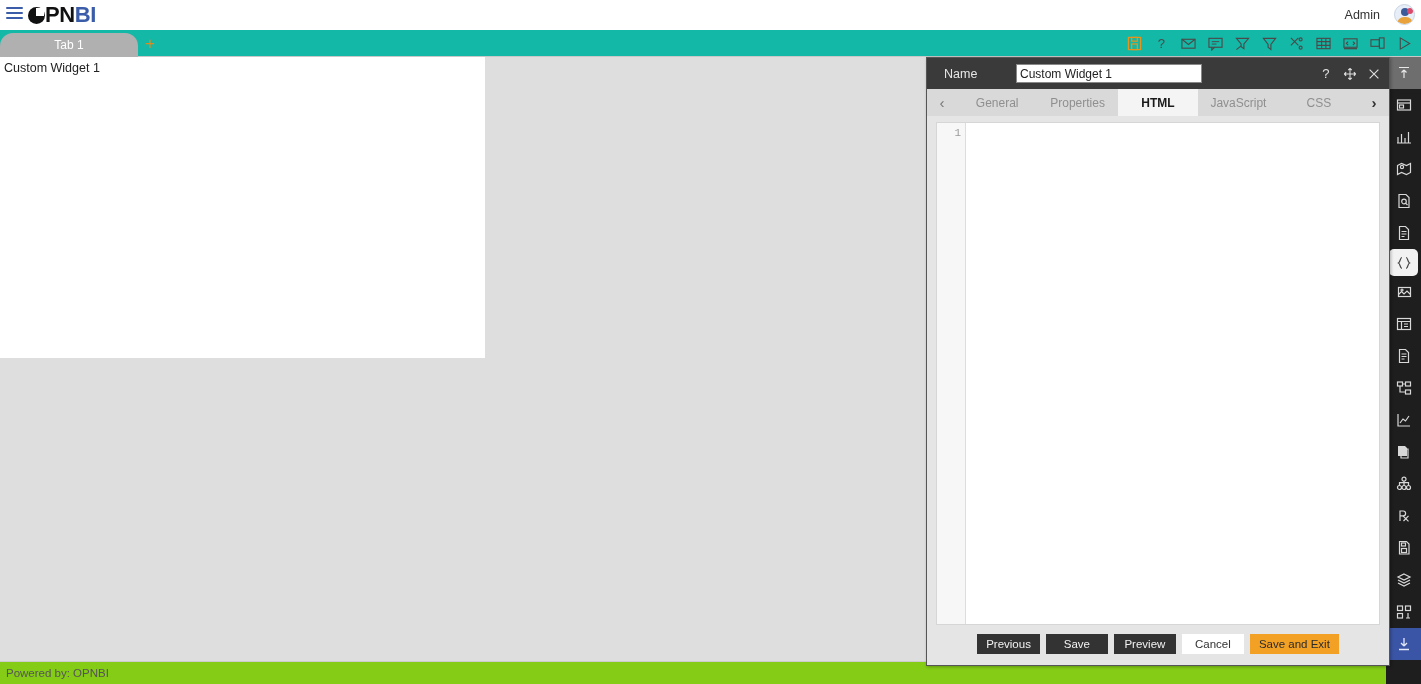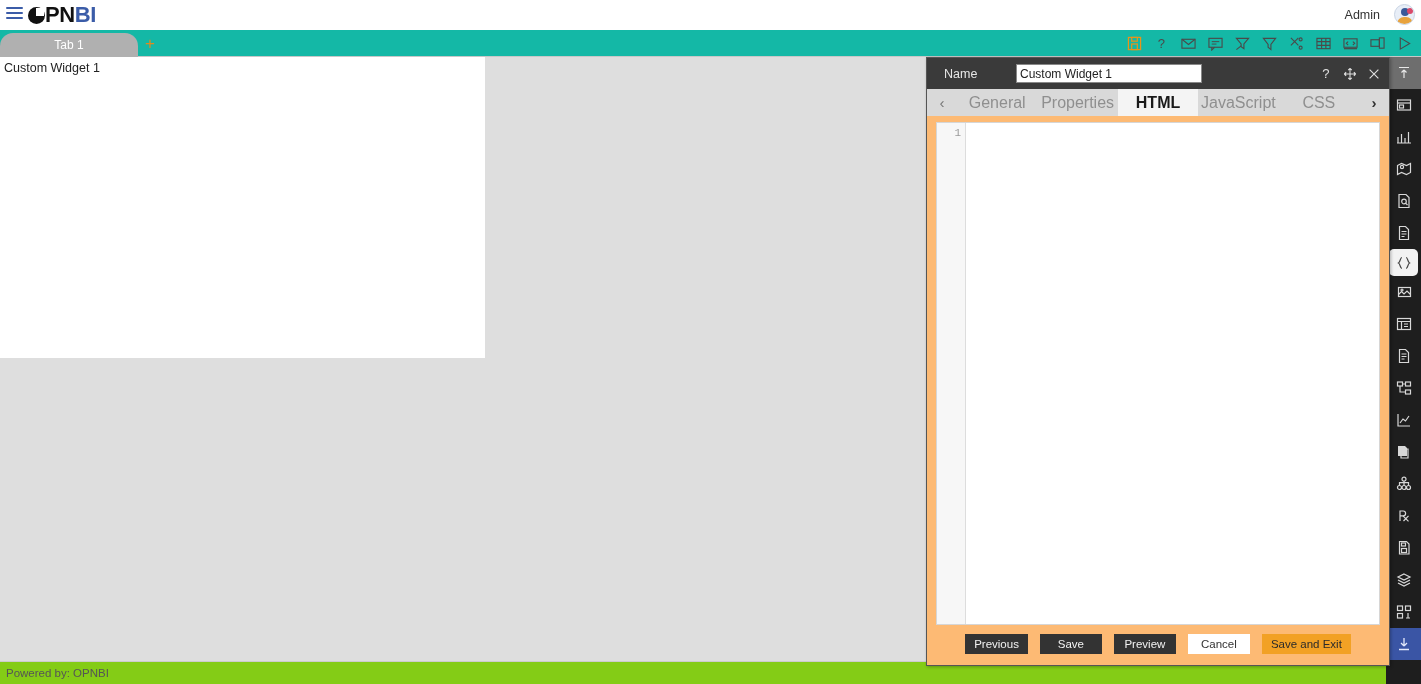--- a/index.html
+++ b/index.html
@@ -176,21 +176,21 @@
     border-radius: 5px;
     width: 29px; height: 27px;
   }
   .rail-ico.sel-blue { background: #3a55a5; color: #dfe6f7; }
   .rail-ico svg { display: block; }
 
   
   .panel {
     position: absolute; left: 926px; top: 57px;
     width: 464px; height: 609px;
-    background: #fdba74;
+    background: #e5e5e5;
     border: 1px solid #555;
     box-shadow: 1px 1px 3px rgba(0,0,0,0.28);
   }
   .panel-header {
     position: absolute; left: 0; top: 0;
     width: 462px; height: 31px;
     background: #3a3a3a;
     display: flex; align-items: center;
   }
   .panel-header .name-label {
@@ -225,21 +225,21 @@
   .tab-arrow {
     width: 30px;
     display: flex; align-items: center; justify-content: center;
     color: #777; cursor: pointer;
     font-size: 15px;
   }
   .tab-arrow.right { color: #333; font-weight: bold; margin-left: auto; }
   .ptab {
     flex: 1 1 0;
     display: flex; align-items: center; justify-content: center;
-    font-size: 16px; color: #8f8f8f;
+    font-size: 12px; color: #8f8f8f;
     cursor: pointer;
   }
   .ptab.active {
     background: #f4f4f4; color: #1a1a1a; font-weight: bold;
   }
 
   .editor-wrap {
     position: absolute; left: 9px; top: 64px;
     width: 444px; height: 503px;
     background: #ffffff;
@@ -266,21 +266,21 @@
     line-height: 15px;
     white-space: pre;
     outline: none;
     overflow: auto;
   }
 
   .panel-footer {
     position: absolute; left: 0; bottom: 8px;
     width: 462px; height: 26px;
     display: flex; align-items: center; justify-content: center;
-    gap: 12px;
+    gap: 6px;
   }
   .btn {
     height: 20px; min-width: 62px;
     font-size: 11.5px;
     font-family: "Liberation Sans", sans-serif;
     border: none; cursor: pointer;
     padding: 0 9px;
     line-height: 20px;
     text-align: center;
   }

